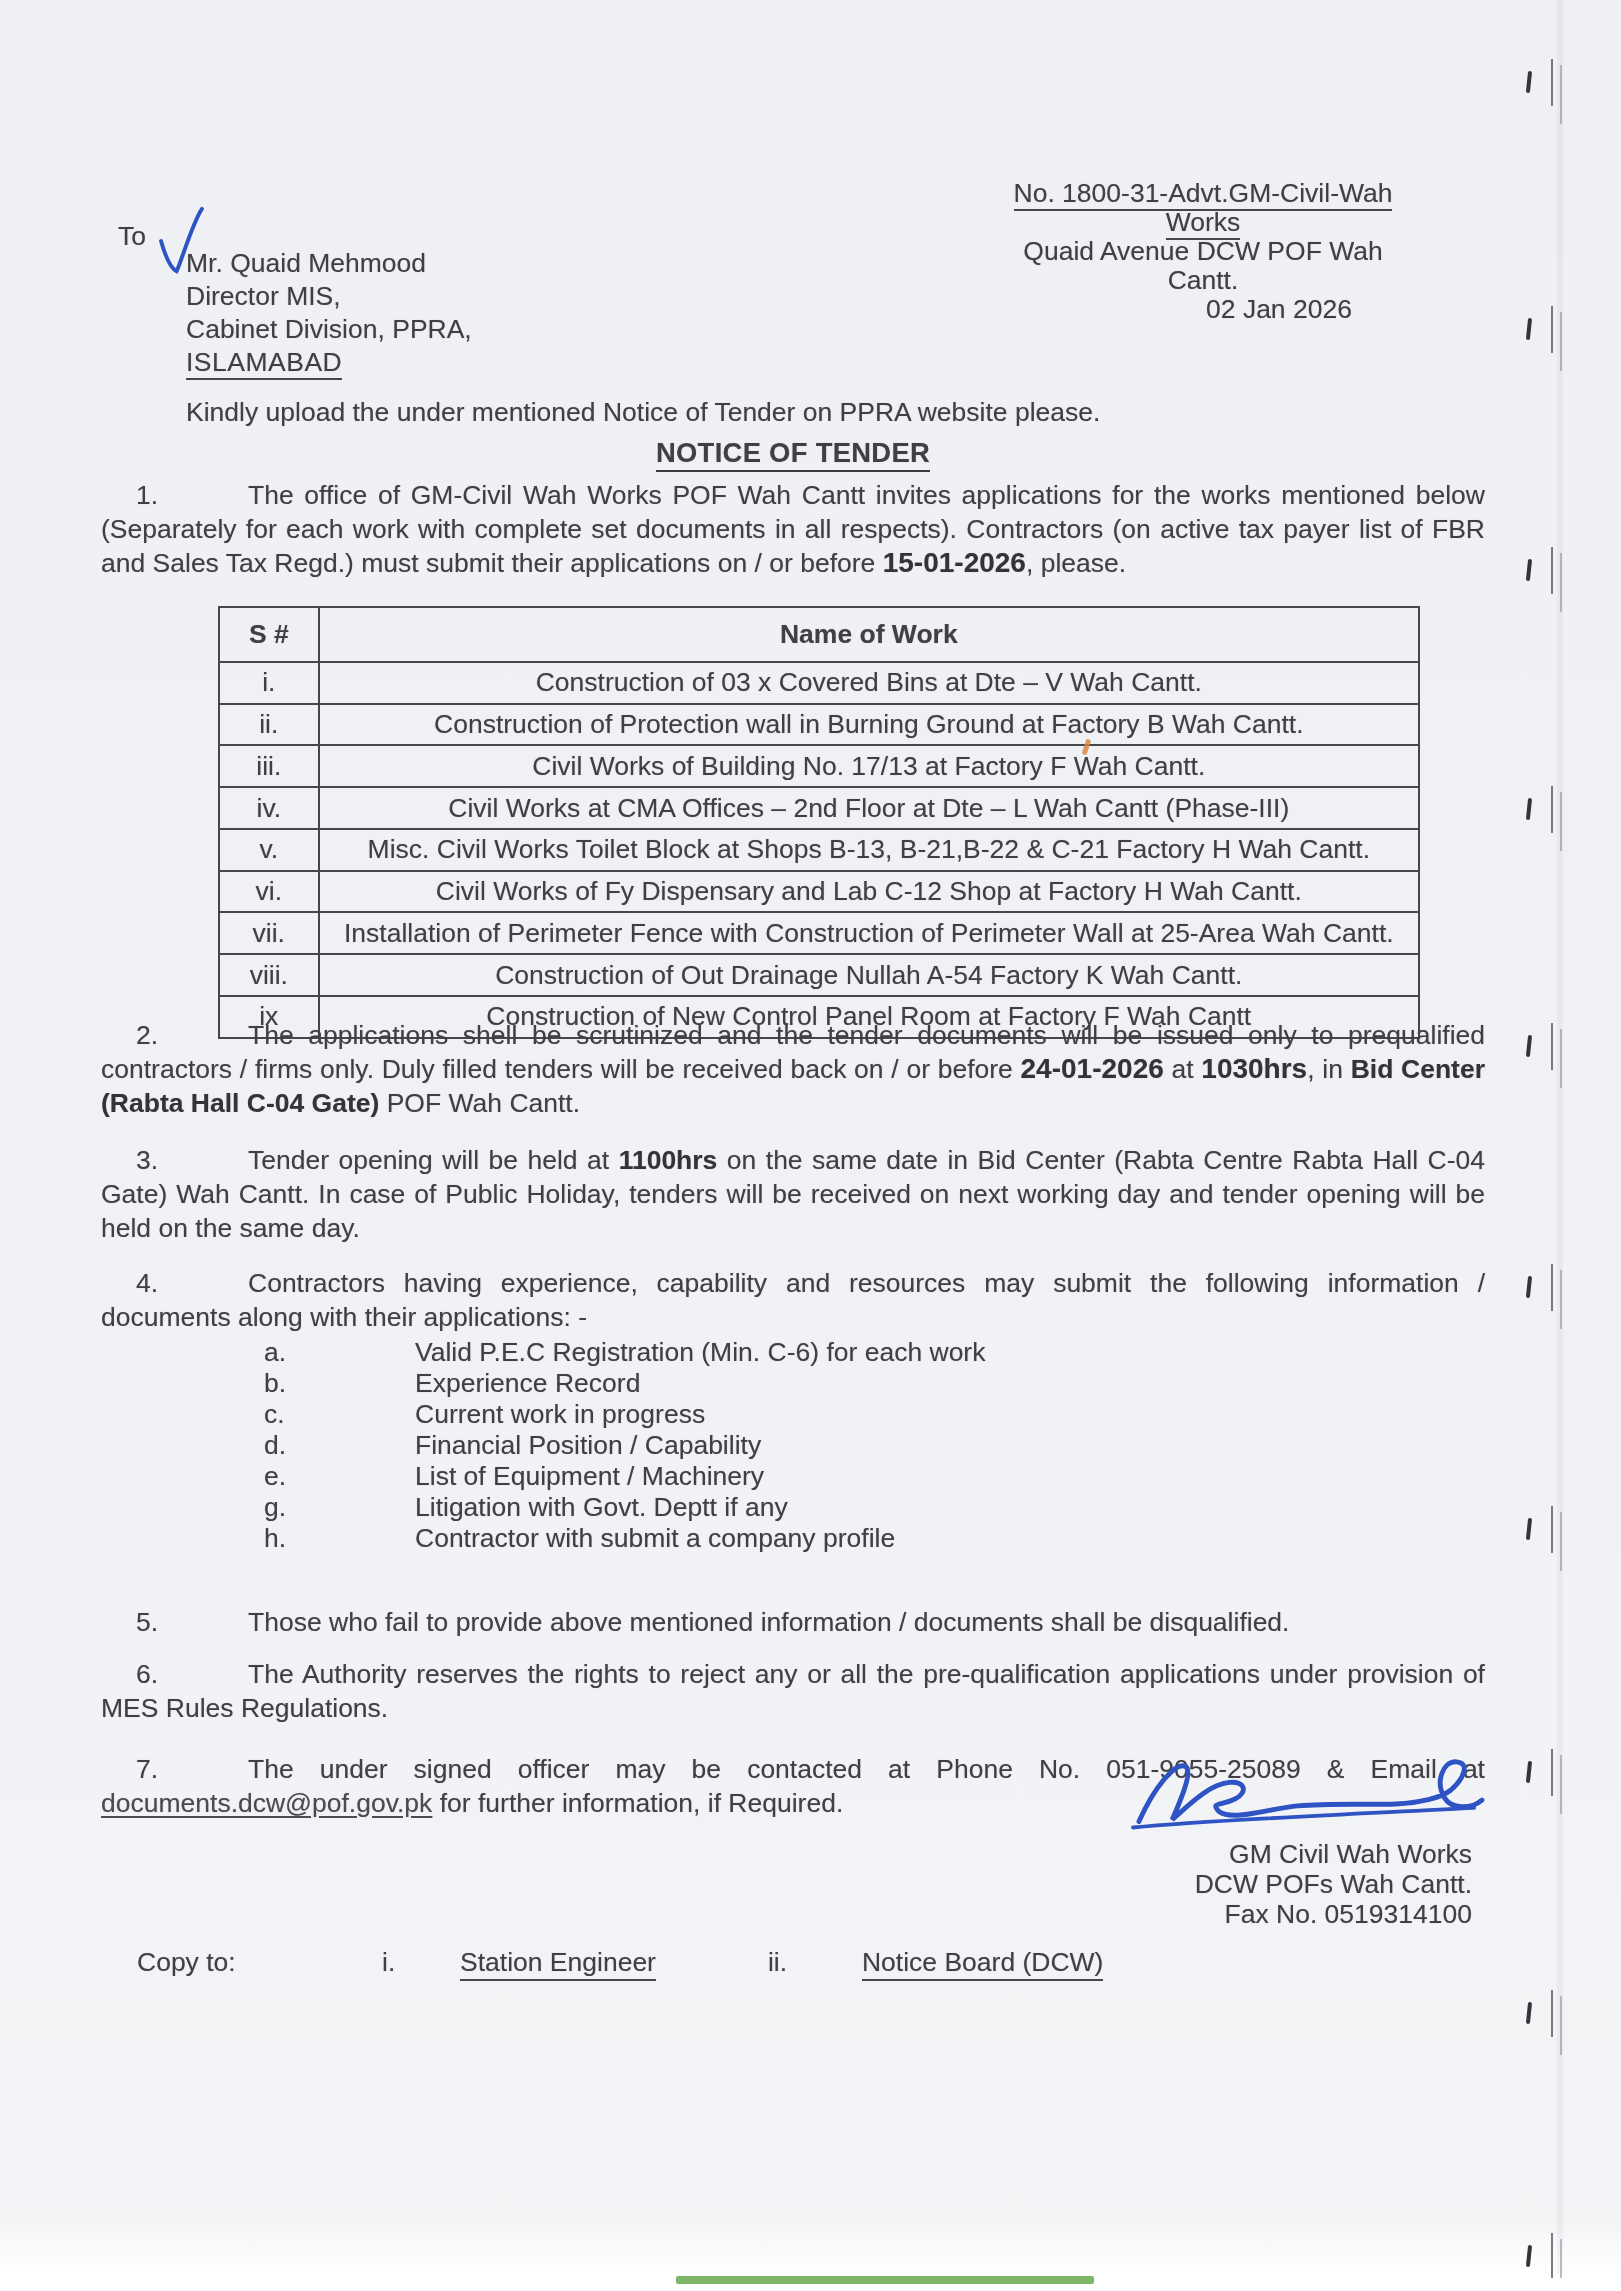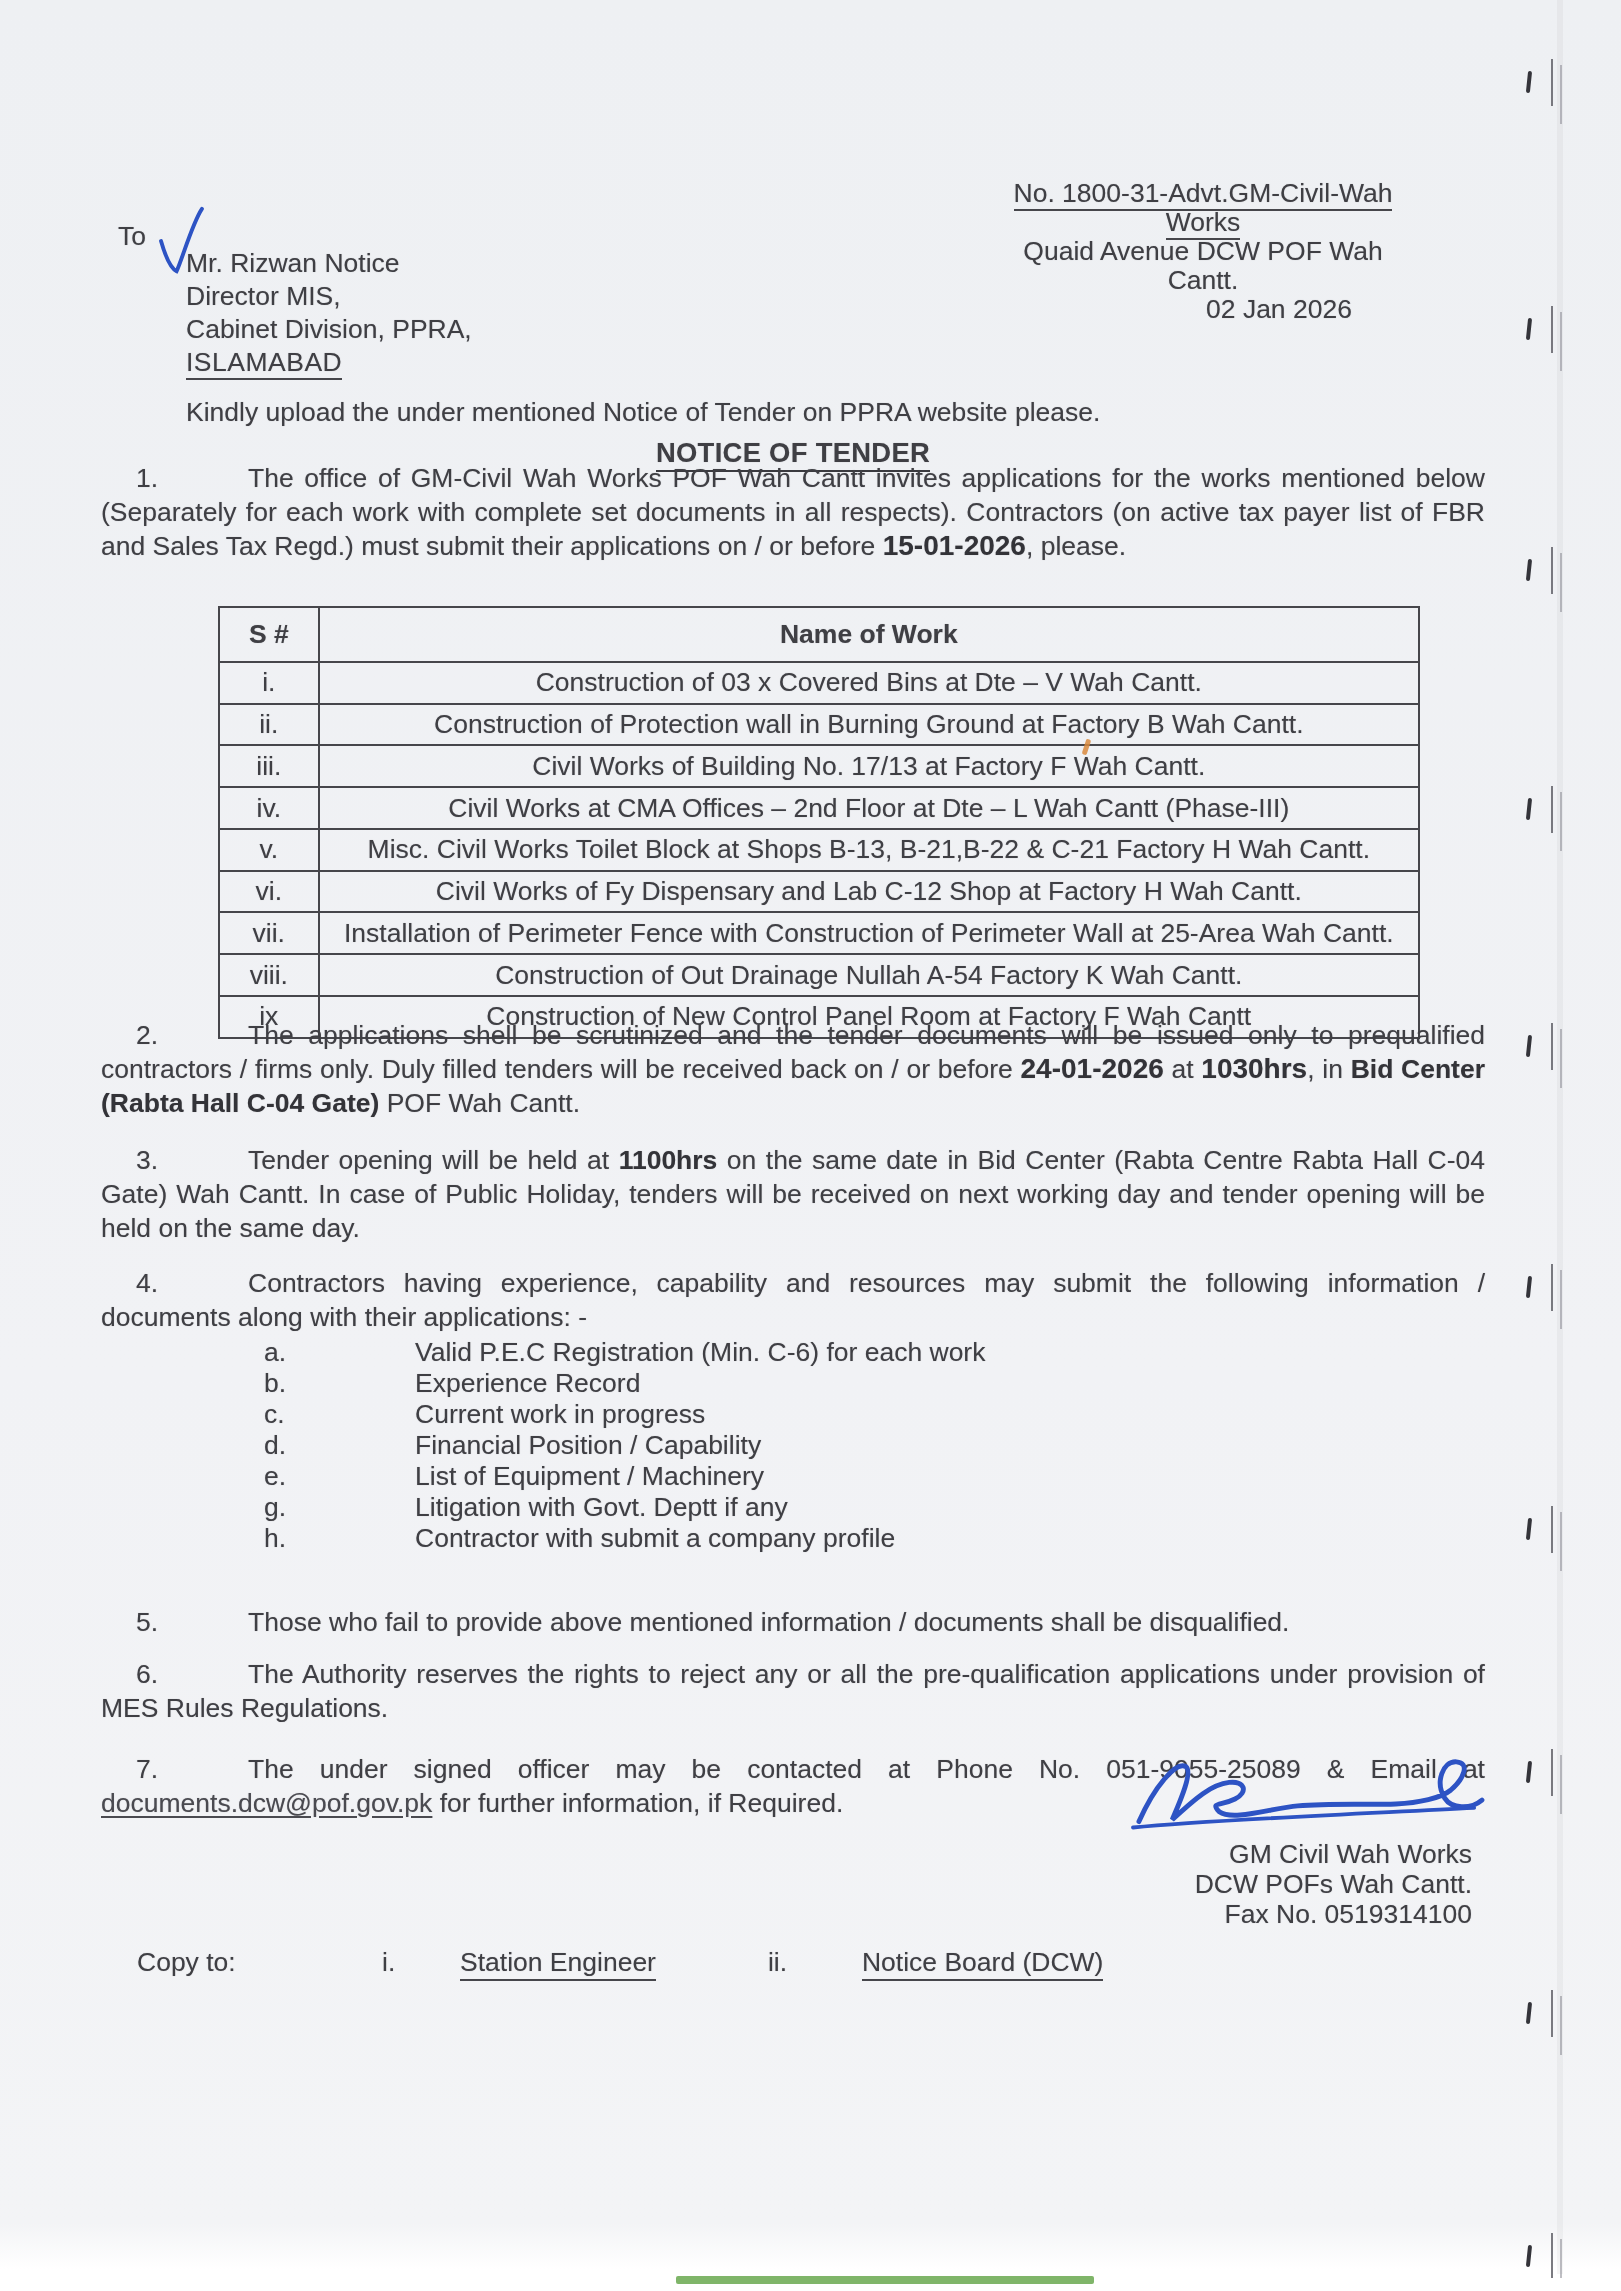--- a/index.html
+++ b/index.html
@@ -71,30 +71,30 @@
     <div class="ref-line1"><span>No. 1800-31-Advt.GM-Civil-Wah Works</span></div>
     <div>Quaid Avenue DCW POF Wah Cantt.</div>
     <div class="ref-date">02 Jan 2026</div>
   </div>
 
   <div class="to txt">To</div>
   <svg class="checkmark" width="51" height="76" viewBox="0 0 52 78">
     <path d="M6 38 C10 52 16 66 22 69 C28 56 38 20 48 5" fill="none" stroke="#2d53c4" stroke-width="4" stroke-linecap="round"></path>
   </svg>
   <div class="address txt">
-    <div>Mr. Rizwan Notice</div>
+    <div>Mr. Quaid Mehmood</div>
     <div>Director MIS,</div>
     <div>Cabinet Division, PPRA,</div>
     <div class="city"><span>ISLAMABAD</span></div>
   </div>
 
   <div class="intro txt">Kindly upload the under mentioned Notice of Tender on PPRA website please.</div>
   <div class="doc-title txt"><span>NOTICE OF TENDER</span></div>
 
-  <div class="para txt" style="top:461px;">
+  <div class="para txt" style="top:478px;">
     <span class="pnum">1.</span><span>The office of GM-Civil Wah Works POF Wah Cantt invites applications for the works mentioned below (Separately for each work with complete set documents in all respects). Contractors (on active tax payer list of FBR and Sales Tax Regd.) must submit their applications on / or before </span><b class="big">15-01-2026</b><span>, please.</span>
   </div>
 
   <table class="work-table txt">
     <thead>
       <tr>
         <th class="col-sn">S #</th>
         <th>Name of Work</th>
       </tr>
     </thead>

